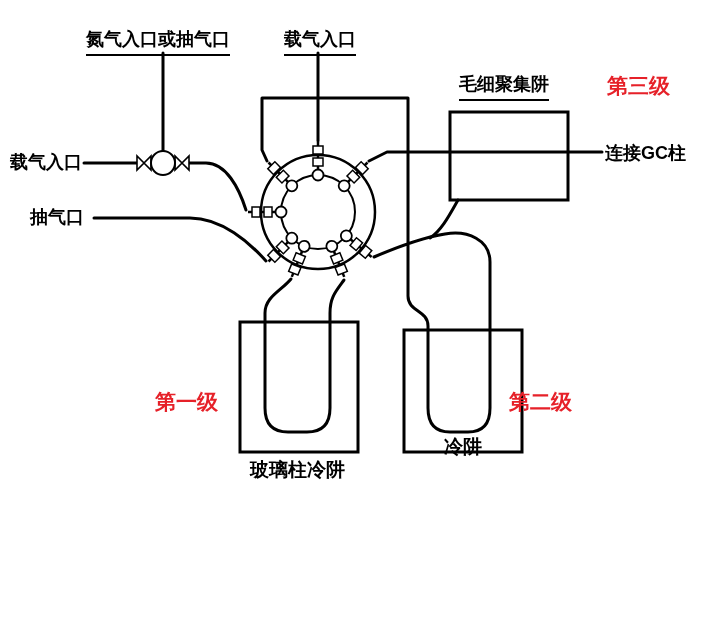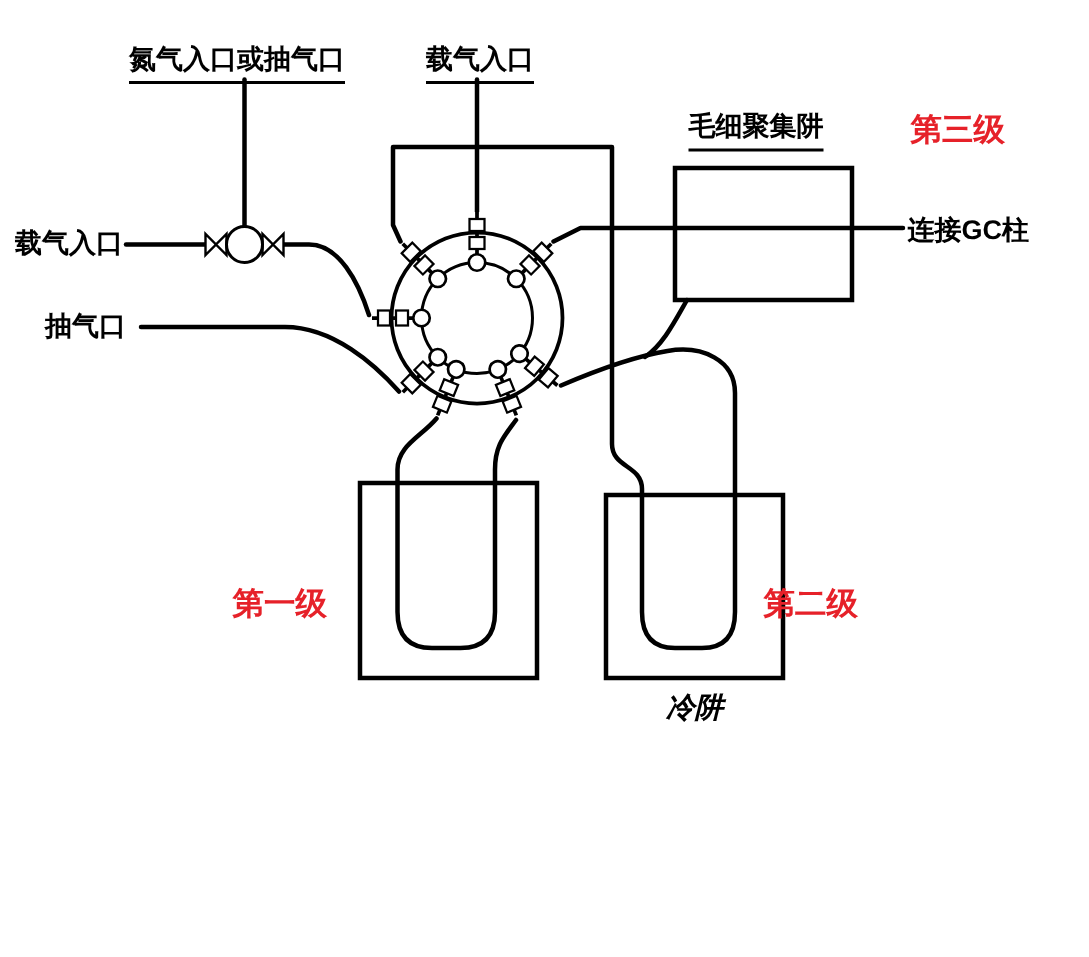--- a/index.html
+++ b/index.html
@@ -106,15 +106,16 @@
   <div class="lbl underlined" style="left:284px;top:27px;">载气入口</div>
   <div class="lbl" style="left:10px;top:150px;">载气入口</div>
   <div class="lbl" style="left:30px;top:205px;">抽气口</div>
   <div class="lbl underlined" style="left:459px;top:72px;">毛细聚集阱</div>
   <div class="lbl" style="left:605px;top:141px;">连接GC柱</div>
 
   <div class="stage-lbl" style="left:584px;top:72px;margin-left:23px;">第三级</div>
   <div class="stage-lbl" style="left:155px;top:388px;">第一级</div>
   <div class="stage-lbl" style="left:509px;top:388px;">第二级</div>
 
-  <div class="trap-lbl" style="left:444px;top:459px;font-style:italic;">冷阱</div>
+  <div class="trap-lbl" style="left:250px;top:457px;">玻璃柱冷阱</div>
+  <div class="trap-lbl" style="left:444px;top:434px;">冷阱</div>
 
 </div>
 
 </body></html>

